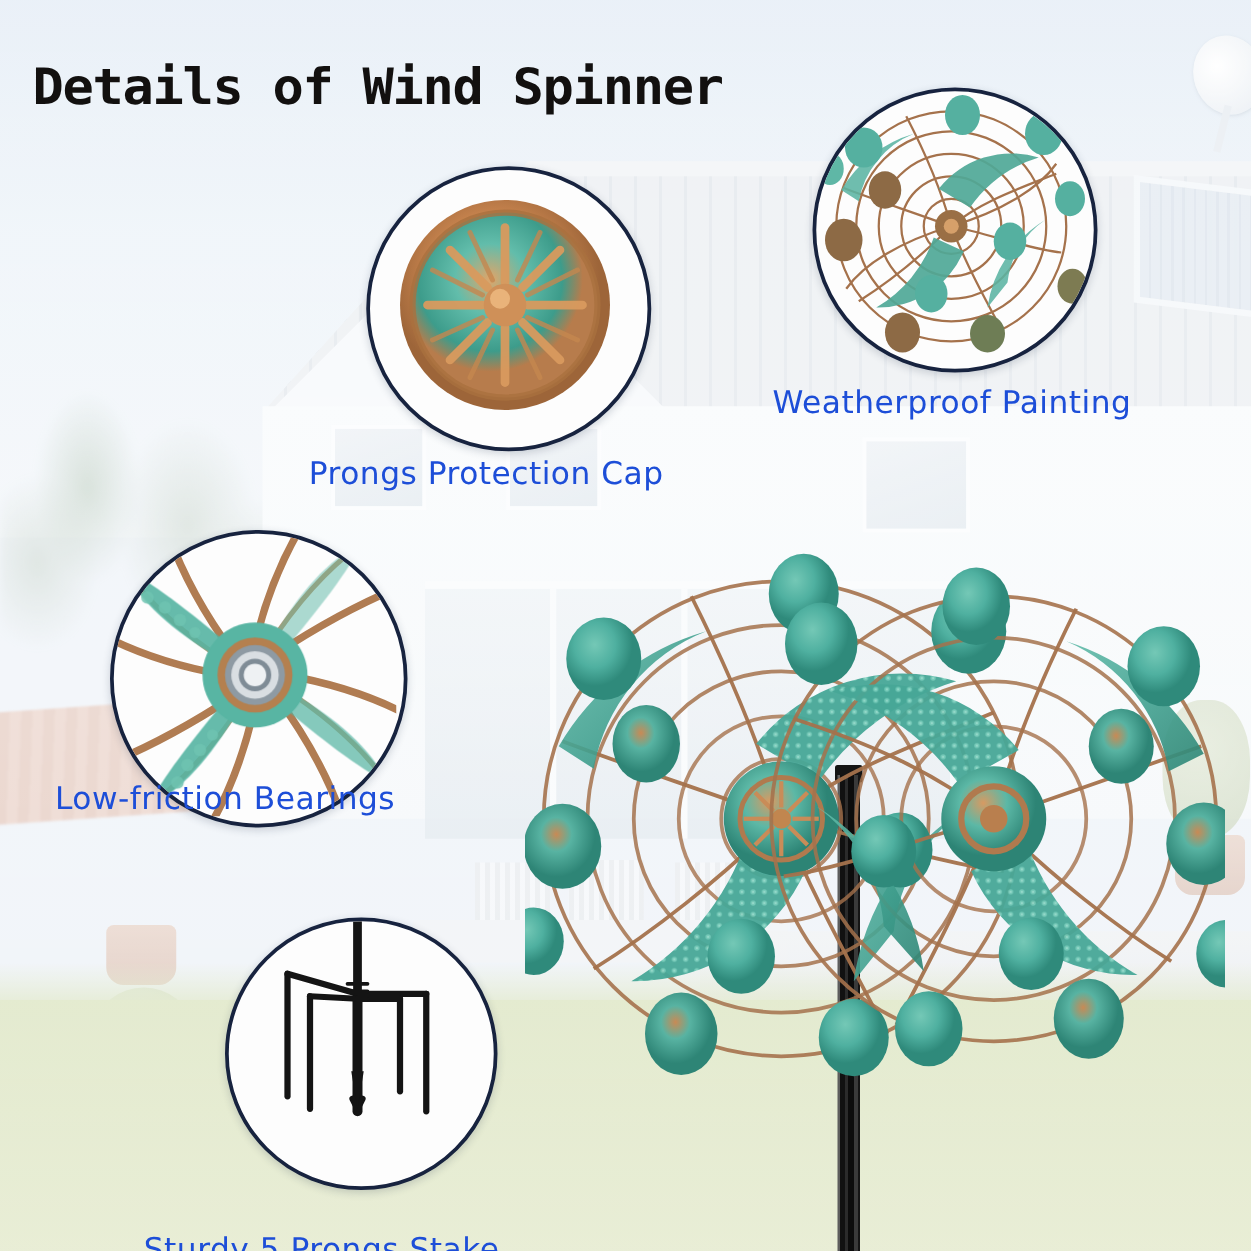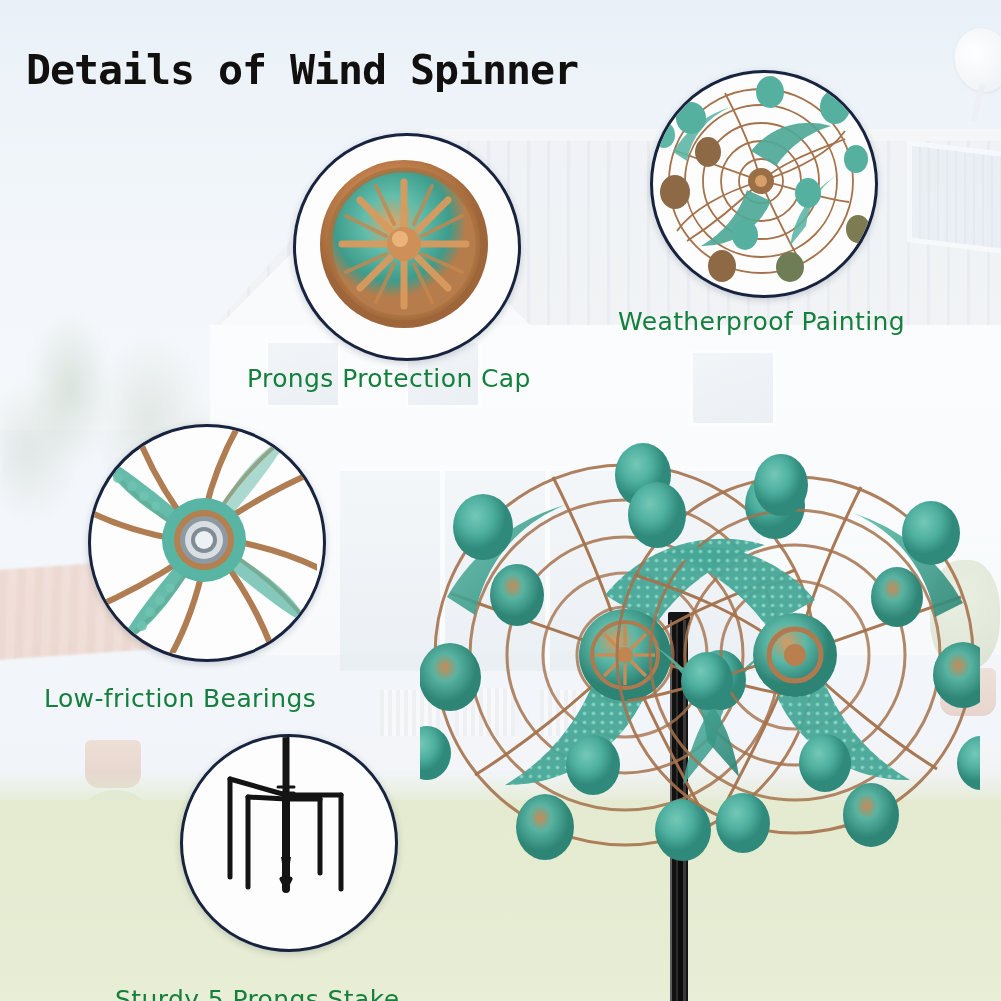--- a/index.html
+++ b/index.html
@@ -63,21 +63,21 @@
     position:absolute;left:26px;top:47px;
     font-family:"DejaVu Sans Mono",monospace;
     font-weight:bold;font-size:40px;letter-spacing:-1px;color:#12100f;
     white-space:nowrap;transform:scaleX(1.04);transform-origin:left center;
   }
 
   
   .callout{position:absolute;}
   .bubble{position:absolute;border-radius:50%;background:#fdfdfd;
           border:3px solid #17233f;overflow:hidden;box-shadow:0 2px 7px rgba(30,45,70,.20);}
-  .clabel{position:absolute;white-space:nowrap;color:#15803d;
+  .clabel{position:absolute;white-space:nowrap;color:#1d4ed8;
           font-family:"DejaVu Sans",sans-serif;font-size:25px;letter-spacing:.4px;text-align:center;}
 
   
   .pole{position:absolute;left:670px;top:620px;width:18px;height:381px;
         background:linear-gradient(90deg,#5d5d5d 0 2px,#111 2px 6px,#2b2b2b 6px 8px,#0c0c0c 8px 13px,#3a3a3a 13px 16px,#151515 16px 18px);}
   .pole-top{position:absolute;left:668px;top:612px;width:22px;height:14px;background:#141414;border-radius:2px;}
 
   .spin-wrap{position:absolute;left:420px;top:355px;width:560px;height:560px;}
 </style>
 </head>
@@ -389,21 +389,21 @@
           </g>
           <circle r="42" fill="#58b5a3"></circle>
           <circle r="30" fill="#b4804f"></circle>
           <circle r="24" fill="#8e9aa3"></circle>
           <circle r="19" fill="#d9dee2"></circle>
           <circle r="13" fill="#7f8c96"></circle>
           <circle r="9" fill="#eef1f3"></circle>
         </g>
       </svg>
     </div>
-    <div class="clabel" style="left:44px;top:684px;">Low-friction Bearings</div>
+    <div class="clabel" style="left:44px;top:624px;">Low-friction Bearings</div>
   </div>
 
   <div class="callout">
     <div class="bubble" style="left:180px;top:734px;width:212px;height:212px;">
       <svg width="206" height="206" viewBox="0 0 206 206">
         <g stroke="#141414" fill="none" stroke-linecap="round">
           <line x1="103" y1="0" x2="103" y2="62" stroke-width="7"></line>
           <path d="M103 60 L103 152" stroke-width="8"></path>
           <path d="M103 150 L99 142 M103 150 L107 142" stroke-width="5"></path>
           <path d="M47 42 L47 140" stroke-width="5"></path>

